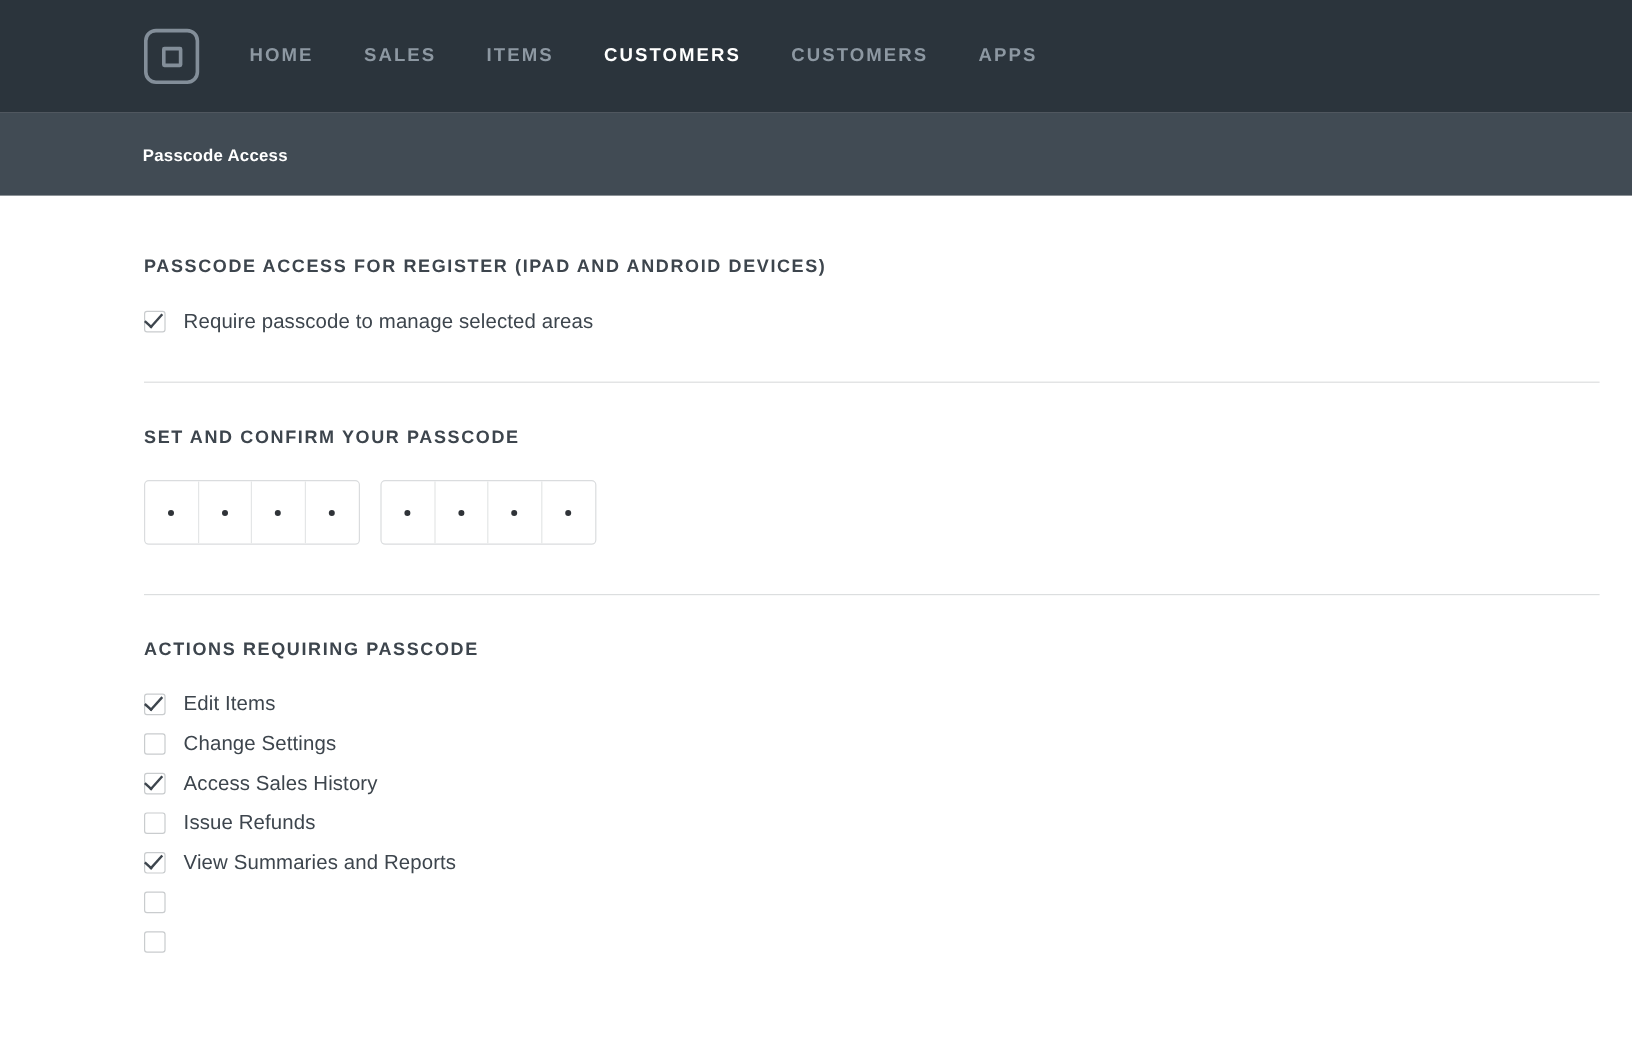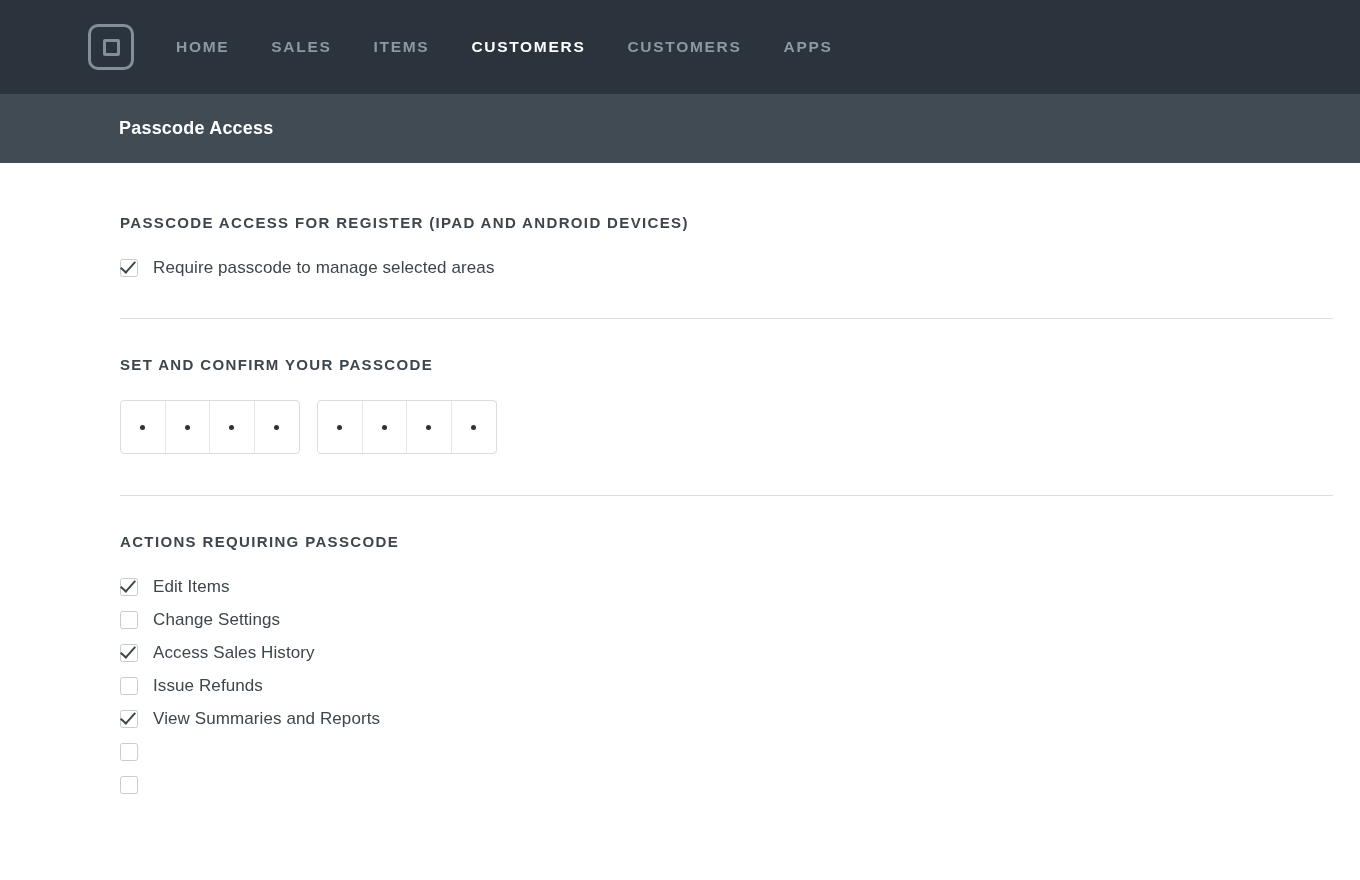--- a/index.html
+++ b/index.html
@@ -14,21 +14,21 @@
     overflow: hidden;
     -webkit-font-smoothing: antialiased;
   }
 
   
   .topnav {
     height: 94px;
     background: #2b343c;
     display: flex;
     align-items: center;
-    padding-left: 88px;
+    padding-left: 120px;
     box-sizing: border-box;
   }
   .logo {
     width: 46px;
     height: 46px;
     border: 3px solid #838e99;
     border-radius: 10px;
     box-sizing: border-box;
     display: flex;
     align-items: center;
@@ -65,21 +65,21 @@
   .subheader {
     height: 69px;
     background: #414b54;
     display: flex;
     align-items: center;
     padding-left: 119px;
     box-sizing: border-box;
   }
   .subheader-title {
     color: #ffffff;
-    font-size: 18px;
+    font-size: 14px;
     font-weight: bold;
     letter-spacing: 0.2px;
   }
 
   
   .content {
     padding: 0 0 0 120px;
     box-sizing: border-box;
   }
   .section-title {

